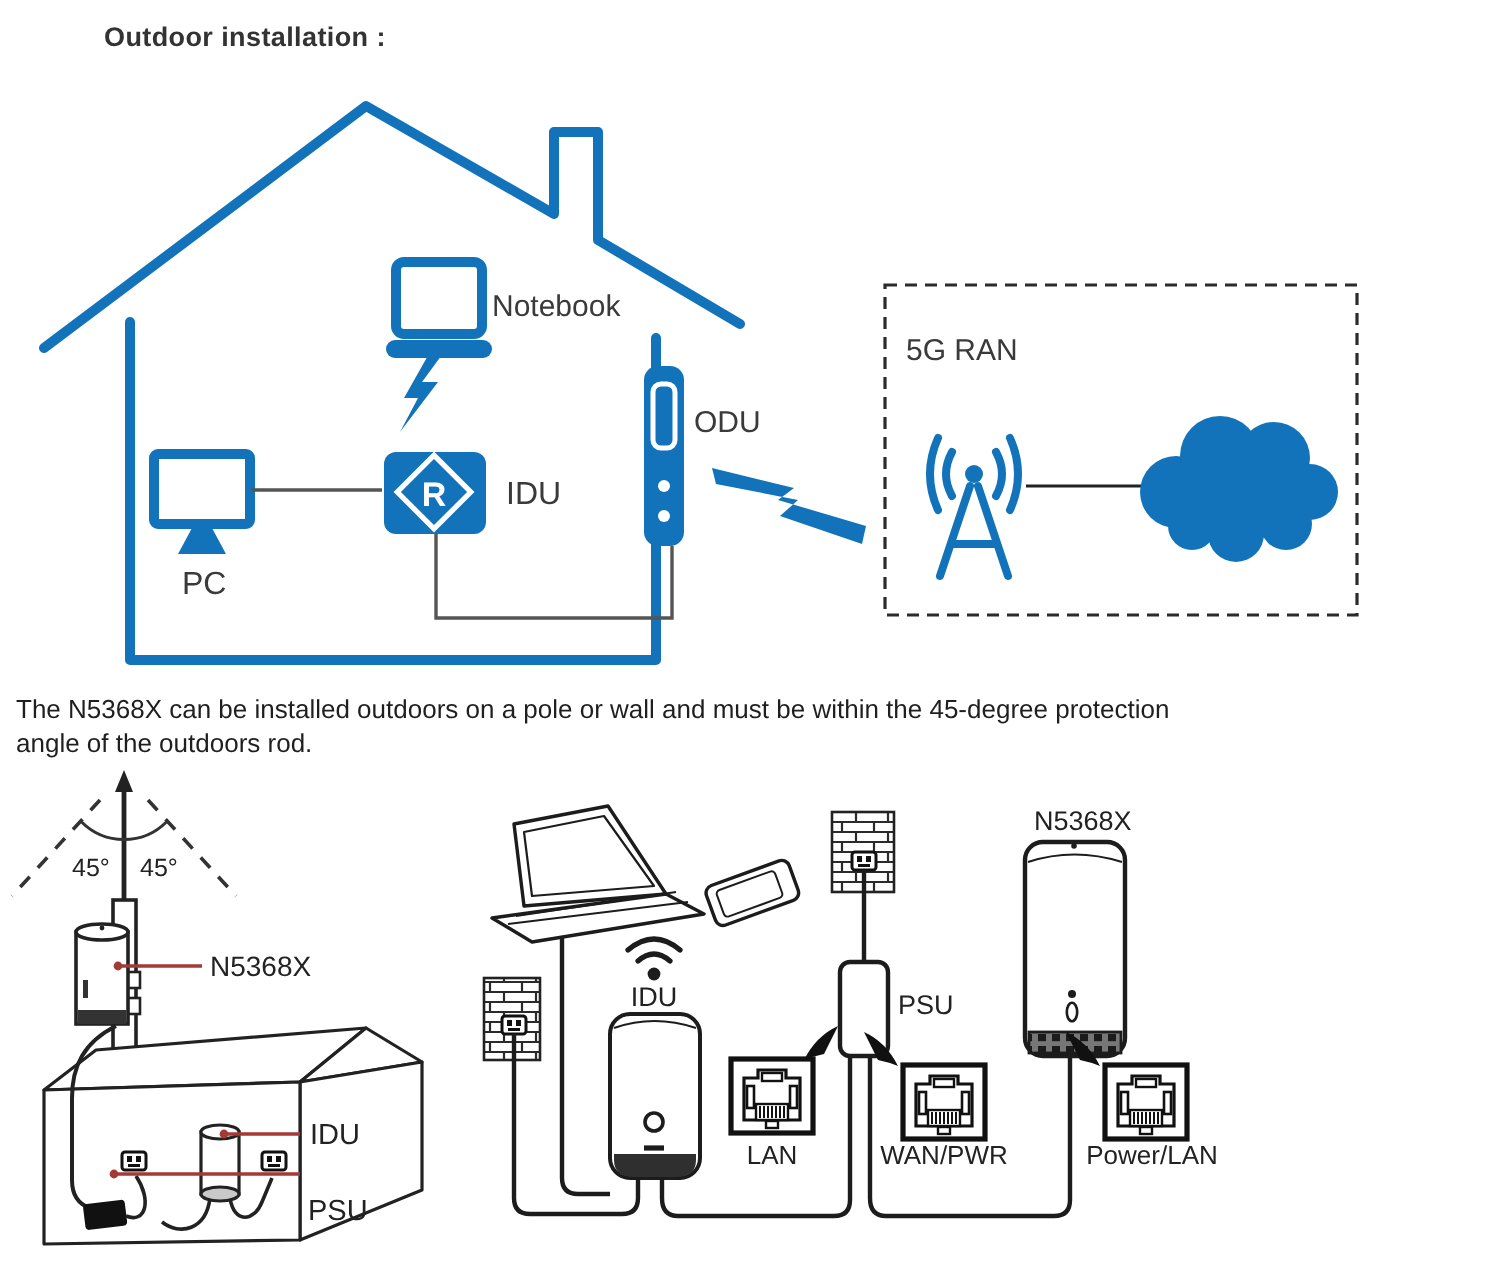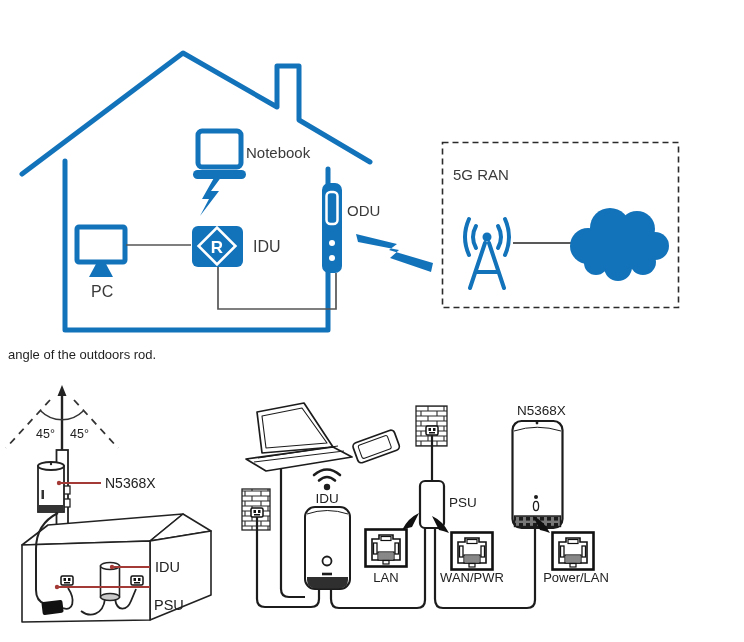--- a/index.html
+++ b/index.html
@@ -19,22 +19,24 @@
   svg.diagram{position:absolute;left:0;top:0;}
   text{font-family:"Liberation Sans",sans-serif;}
   .lblTop{fill:#3a3a3a;}
   .lblInk{fill:#222222;}
 </style>
 </head>
 <body>
 
 <div class="canvas">
 
+  <div class="heading">Outdoor installation :</div>
 
   <div class="desc">
+    <span>The N5368X can be installed outdoors on a pole or wall and must be within the 45-degree protection</span>
     <span>angle of the outdoors rod.</span>
   </div>
 
   <svg class="diagram" width="744" height="642" viewBox="0 0 744 642">
     <defs>
       <pattern id="brick" width="16" height="10" patternUnits="userSpaceOnUse">
         <rect width="16" height="10" fill="#ffffff"></rect>
         <path d="M0,1 H16 M0,6 H16 M5,1 V6 M12,6 V10 M12,-4 V1" stroke="#2a2a2a" stroke-width="1.1" fill="none"></path>
       </pattern>
       <pattern id="grill" width="7" height="6" patternUnits="userSpaceOnUse">

